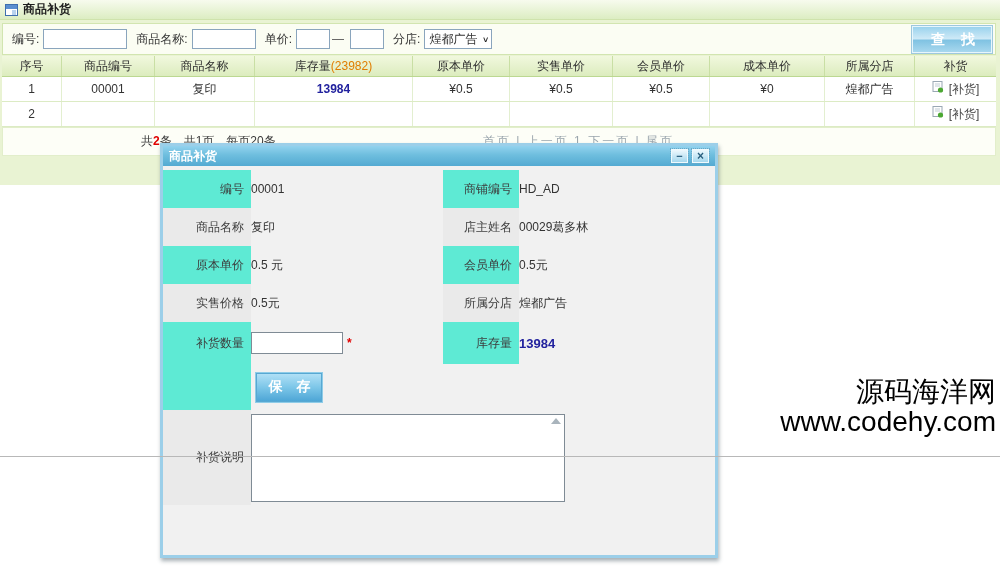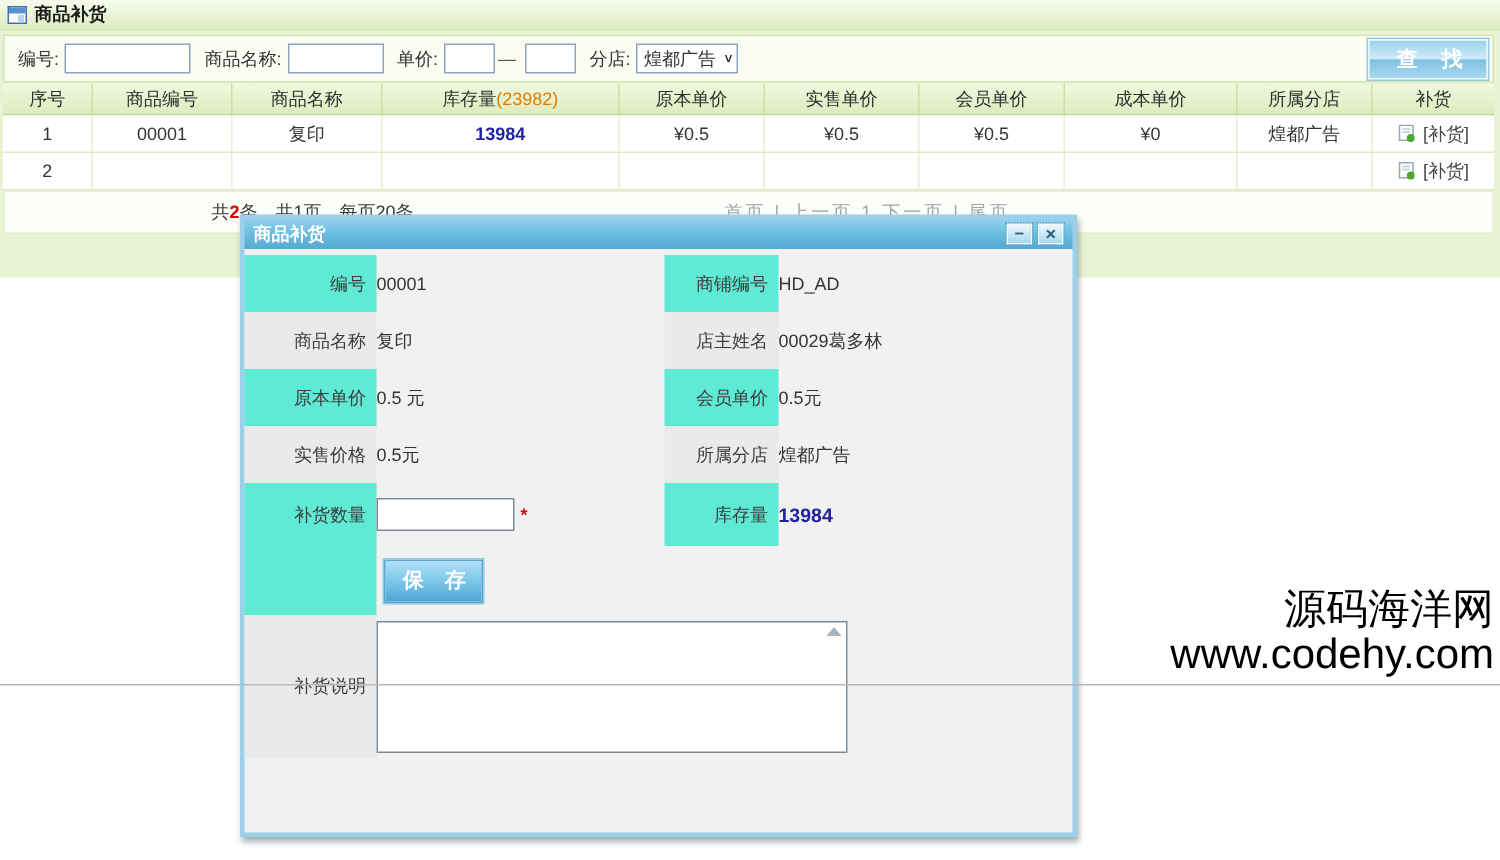--- a/index.html
+++ b/index.html
@@ -37,21 +37,21 @@
   .thead { height:21px; background:linear-gradient(#f1f8de,#dcecbe); border-bottom:1px solid #bcd892; }
   .thead .cell { font-weight:normal; color:#2e2e2e; border-right:1px solid #c9dfa4; }
   .tbody { height:25px; background:#fff; border-bottom:1px solid #dcebc4; }
   .tbody .cell { border-right:1px solid #e3efd0; }
   .cell { display:flex; align-items:center; justify-content:center; overflow:hidden; }
   .cell:last-child { border-right:none !important; }
   .c0{width:60px;} .c1{width:93px;} .c2{width:100px;} .c3{width:158px;} .c4{width:97px;}
   .c5{width:103px;} .c6{width:97px;} .c7{width:115px;} .c8{width:90px;} .c9{flex:1;}
   .orange { color:#e07d00; }
   .stock-val { color:#22229e; font-weight:bold; }
-  .rep-link { display:flex; align-items:center; gap:5px; color:#444; text-decoration:none; cursor:pointer; }
+  .rep-link { display:flex; gap:5px; color:#444; text-decoration:none; cursor:pointer; }
 
   
   .pagination { position:absolute; top:107px; left:2px; width:994px; height:29px;
     background:#fdfef7; border:1px solid #e2eecb; display:flex; align-items:center; }
   .pg-sum { margin-left:138px; color:#3a3a3a; }
   .pg-sum b { color:#e00000; font-weight:bold; }
   .pg-links { position:absolute; left:480px; color:#9aa5ad; letter-spacing:2px; }
 
   
   .modal { position:absolute; left:160px; top:143px; width:558px; height:415px;
@@ -83,21 +83,21 @@
     font-family:"Liberation Sans","DejaVu Sans",sans-serif; font-size:12px; padding:2px 18px 2px 3px; }
   .ta-arrow { position:absolute; top:4px; right:4px; width:0; height:0;
     border-left:5px solid transparent; border-right:5px solid transparent; border-bottom:6px solid #a9b4bc; }
   .mrow.save-row { height:46px; align-items:center; }
   .save-btn { margin-left:5px; width:66px; height:29px;
     background:linear-gradient(180deg,#b0e0f6 0%,#7cc6e8 50%,#4ea6d6 100%);
     border:1px solid #58a8d2; outline:1px solid #8ecce8; color:#fff; font-weight:bold; font-size:14px;
     letter-spacing:5px; padding-left:6px; cursor:pointer; }
 
   
-  .watermark { position:absolute; right:4px; bottom:8px; text-align:right; color:#000; line-height:1.05; }
+  .watermark { position:absolute; right:4px; bottom:22px; text-align:right; color:#000; line-height:1.05; }
   .wm1 { font-size:28px; }
   .wm2 { font-size:28px; }
   .bottom-line { position:absolute; left:0; bottom:1px; width:1000px; height:1px; background:#b8b8b8; }
 </style>
 </head>
 <body>
 
 <div class="page">
 
   <div class="titlebar">

